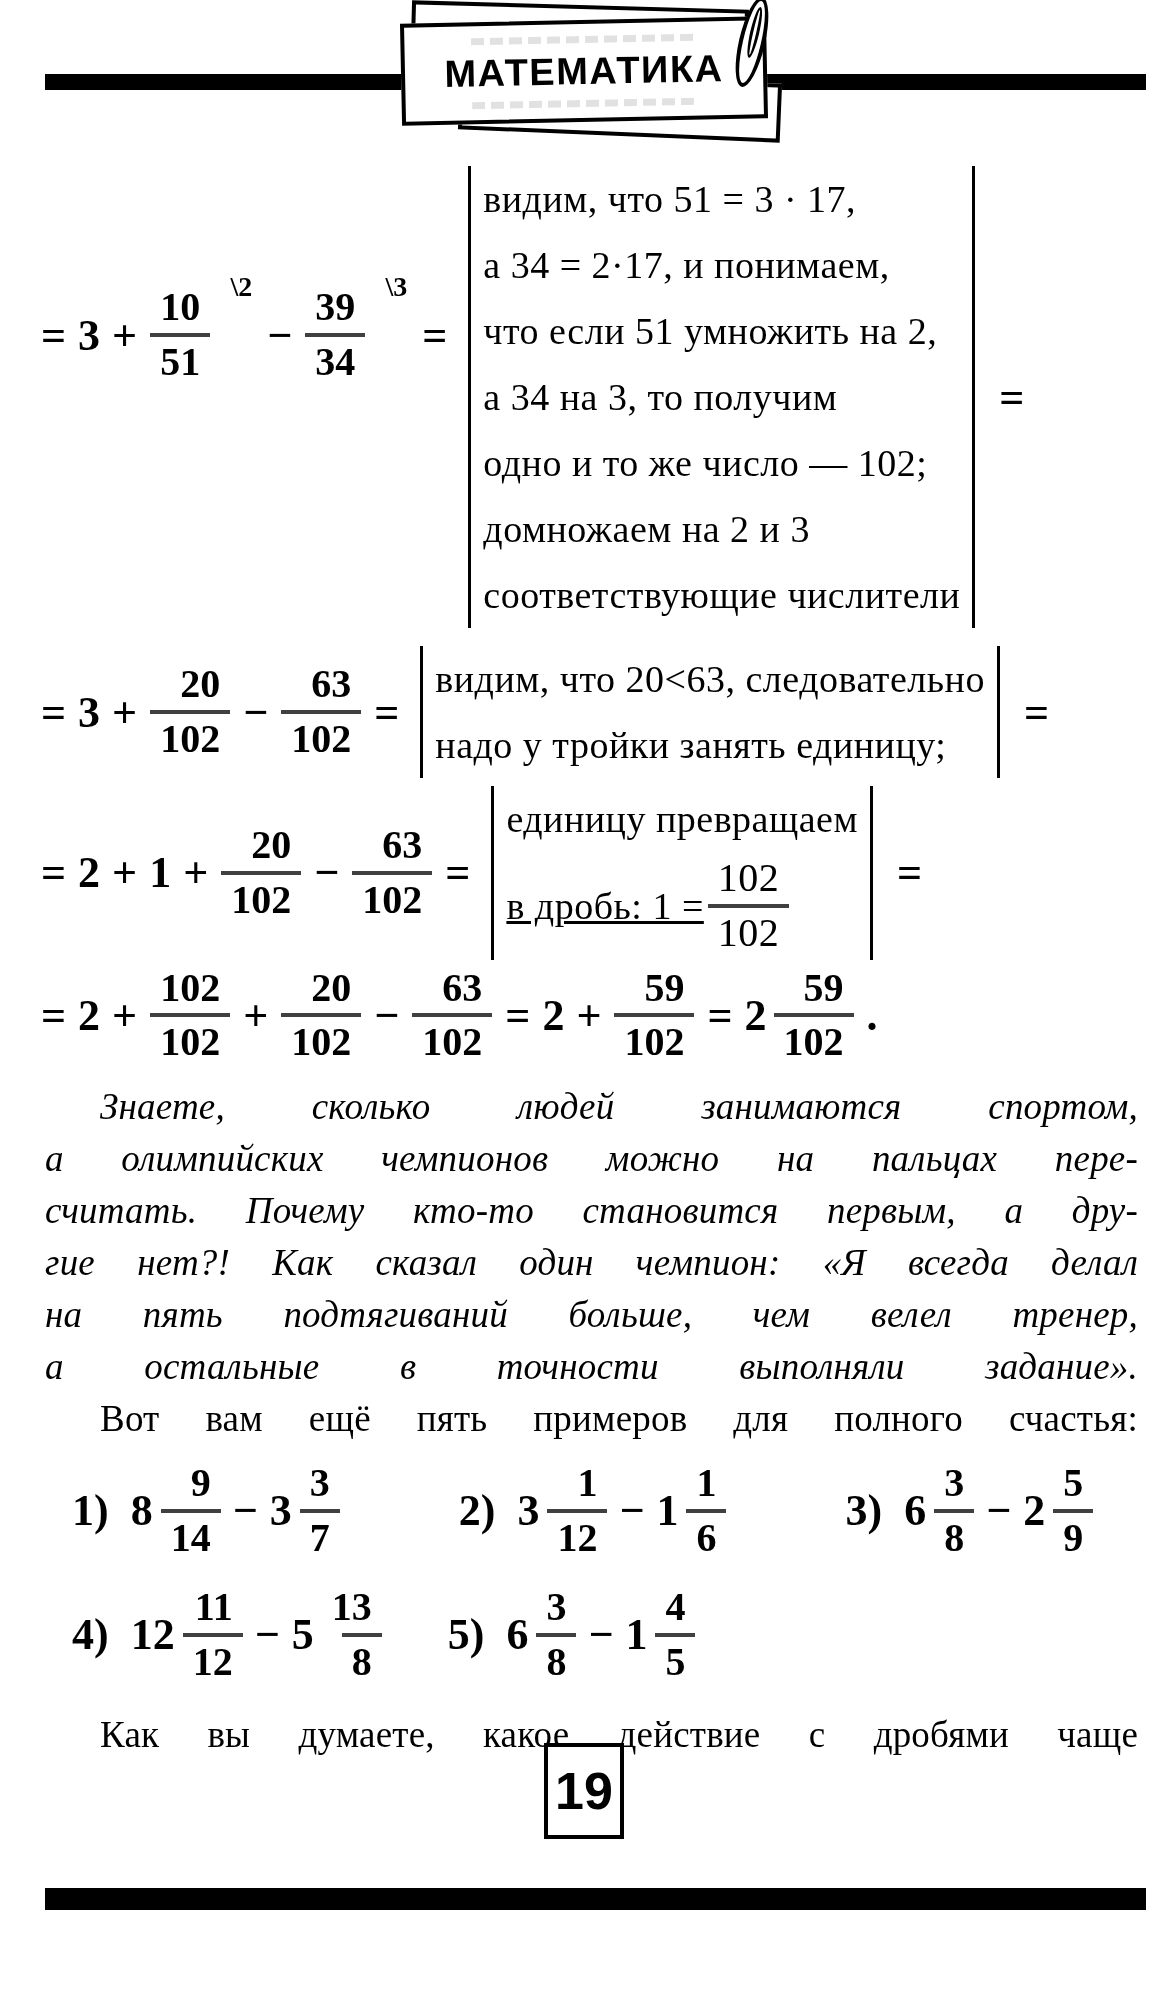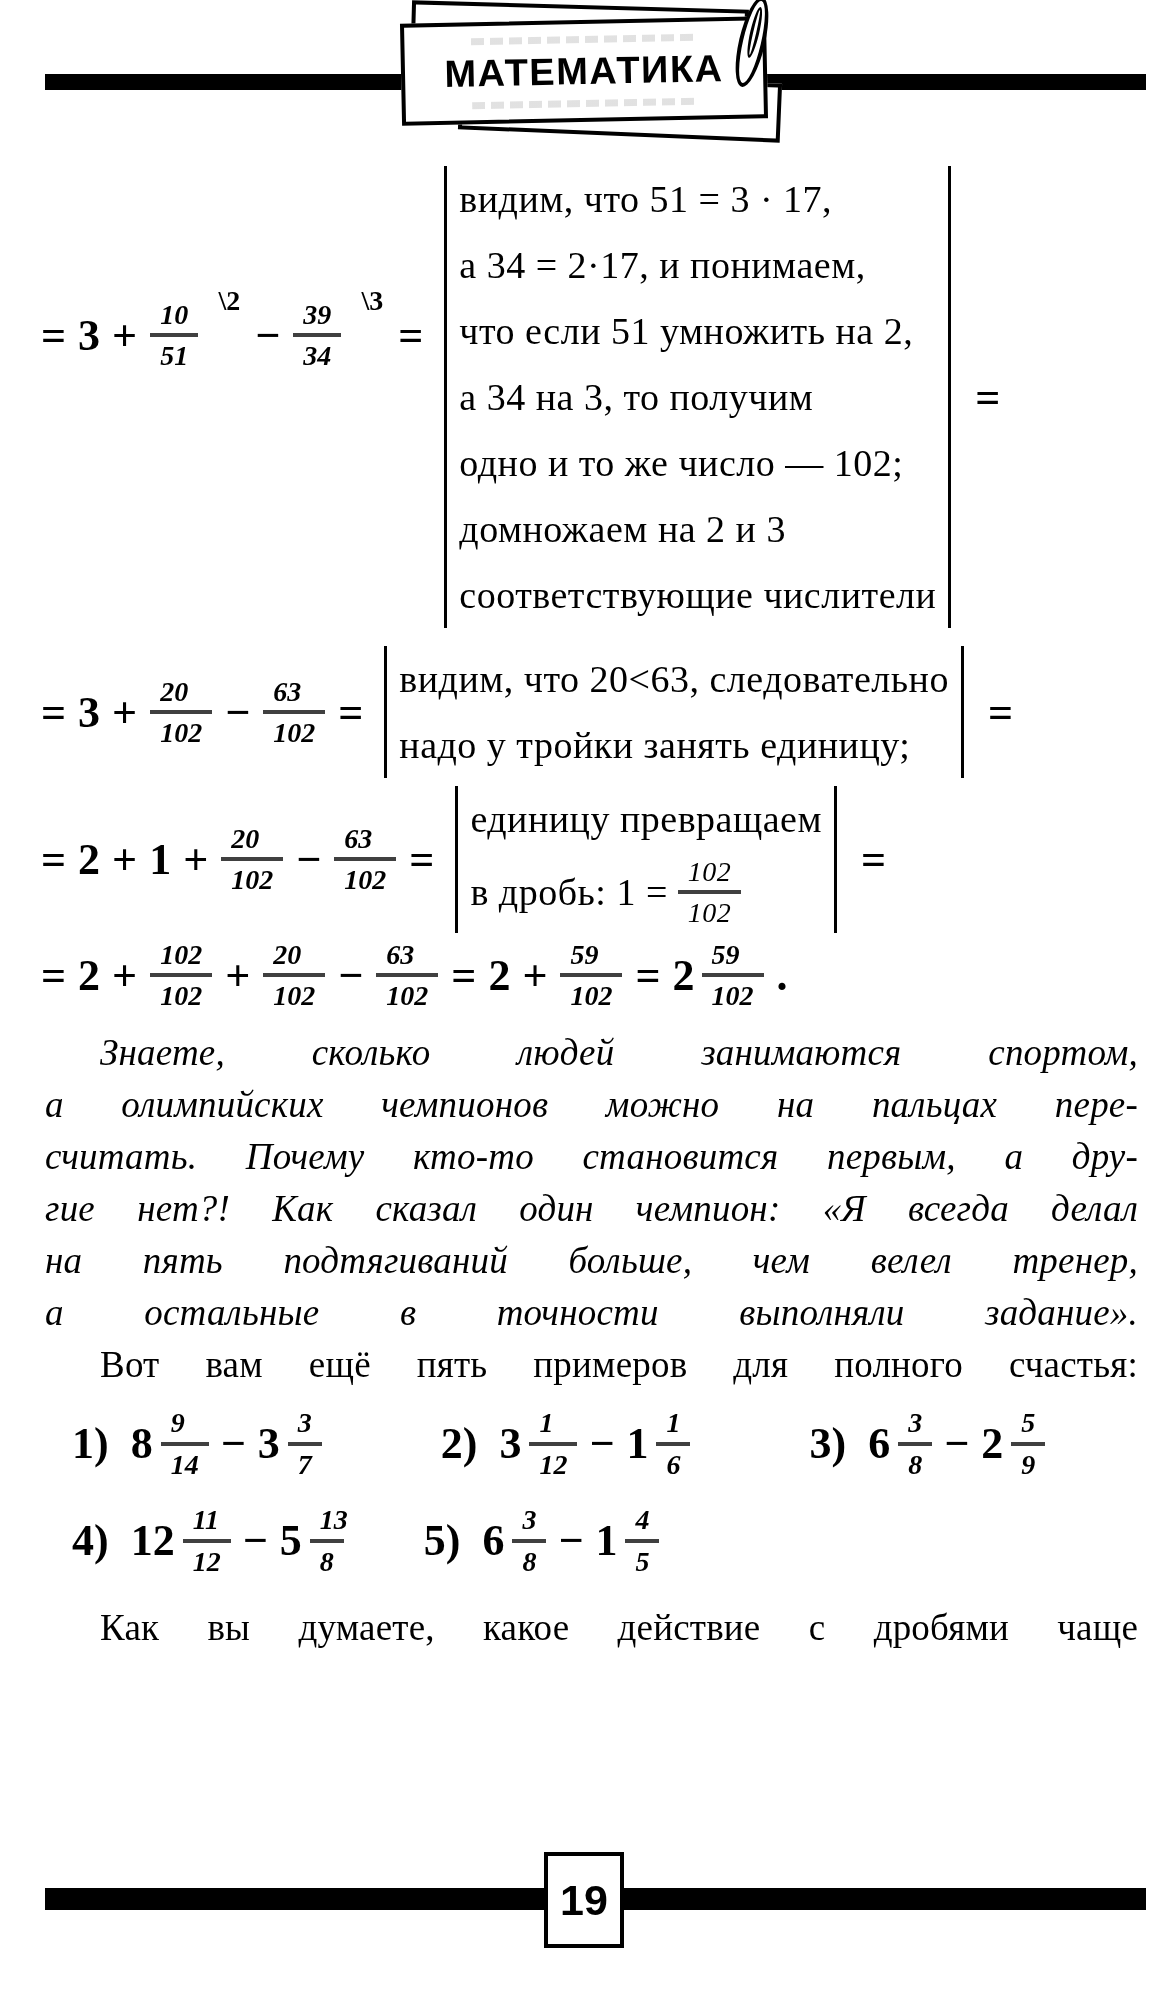--- a/index.html
+++ b/index.html
@@ -26,29 +26,29 @@
   
   .solution{margin-left:32px;margin-right:24px;}
   .eqrow{display:flex;align-items:center;}
   .eqrow-0{margin-top:14px;} .eqrow-1{margin-top:18px;} .eqrow-2{margin-top:8px;} .eqrow-3{margin-top:6px;}
   .eqrow-0 .lhs{transform:translateY(-62px);}
   .lhs{display:flex;align-items:center;}
   .int{font-size:44px;font-weight:700;margin:0 3px;}
   .op{font-size:44px;font-weight:700;margin:0 9px;}
   .fracwrap{position:relative;display:inline-flex;margin:0 4px;}
   .fracwrap.marked{margin-right:48px;}
-  .frac{display:inline-flex;flex-direction:column;align-items:flex-start;font-size:28px;font-weight:700;line-height:1.12;font-style:italic;}
+  .frac{display:inline-flex;flex-direction:column;align-items:flex-end;font-size:40px;font-weight:700;line-height:1.12;}
   .fnum{padding:0 10px 3px;}
   .fden{border-top:4px solid #404040;padding:3px 10px 0;}
   .mark{position:absolute;top:-14px;right:-42px;font-size:28px;font-weight:700;}
   .vbar{width:3px;background:#000;align-self:stretch;margin:0 12px;}
   .note{font-weight:400;}
   .note-line{font-size:38px;line-height:66px;white-space:nowrap;letter-spacing:.5px;}
   .note-line.with-frac{display:flex;align-items:center;line-height:normal;padding:4px 0;}
-  .note-line.with-frac>span:first-child{margin-right:6px;}
+  .note-line.with-frac>span:first-child{margin-right:0;text-decoration:underline;}
   .note-line .frac{font-weight:400;}
   .rhs{margin-left:12px;}
 
   
   .textcol{margin:0 30px 0 45px;}
   .p1{margin-top:16px;font-style:italic;}
   .pline{font-size:37px;line-height:52px;text-align:justify;text-align-last:justify;letter-spacing:.2px;}
   .pline.indent{padding-left:55px;}
   .p3 .pline{line-height:62px;}
   .p3{margin-top:20px;}
@@ -59,23 +59,23 @@
   .prow-0{margin-top:16px;gap:115px;}
   .prow-1{margin-top:24px;gap:62px;}
   .problem{display:flex;align-items:center;font-weight:700;}
   .plabel{font-size:44px;margin-right:18px;}
   .pint{font-size:44px;margin:0 4px;}
   .pop{font-size:44px;margin:0 8px;}
   .mixed{display:inline-flex;align-items:center;}
 
   
   .fbar{position:absolute;top:1888px;left:45px;right:22px;height:22px;background:#000;}
-  .pagebox{position:absolute;top:1852px;left:50%;transform:translateX(-50%);width:80px;height:96px;
+  .pagebox{position:absolute;top:1743px;left:50%;transform:translateX(-50%);width:80px;height:96px;
            background:#fff;border:4px solid #000;box-sizing:border-box;display:flex;align-items:center;justify-content:center;
-           font-family:"Liberation Sans", sans-serif;font-weight:700;font-size:43px;z-index:3;}
+           font-family:"Liberation Sans", sans-serif;font-weight:700;font-size:52px;z-index:3;}
 </style>
 </head>
 <body>
 
 <div class="header">
   <div class="hbar"></div>
   <div class="card-stack">
     <div class="sheet sheet-top"></div>
     <div class="sheet sheet-bottom"></div>
     <div class="card">

